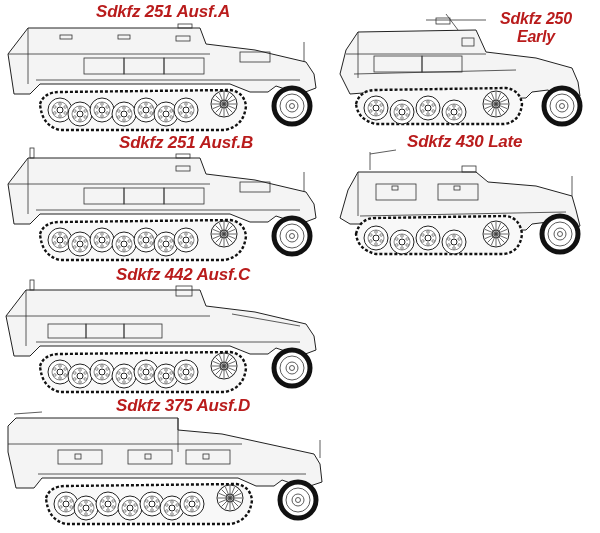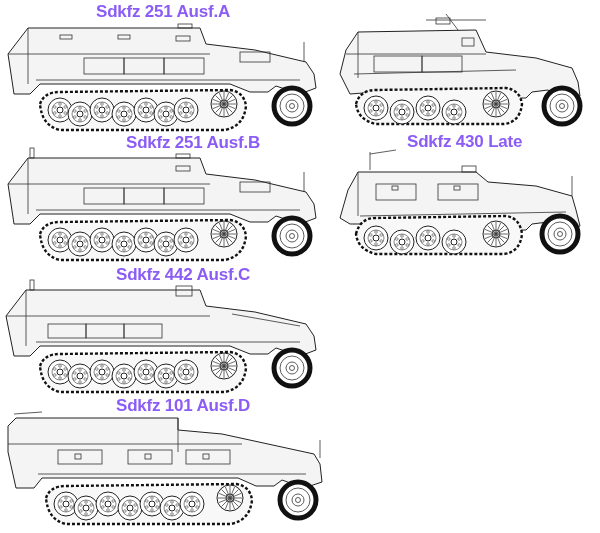--- a/index.html
+++ b/index.html
@@ -1,41 +1,43 @@
 <!DOCTYPE html>
 <html><head>
 <meta charset="utf-8">
 <style>
   html, body { margin: 0; padding: 0; background: #ffffff; }
   body { width: 600px; height: 533px; position: relative; overflow: hidden;
          font-family: "Liberation Sans", sans-serif; }
-  .label { position: absolute; font-weight: bold; color: #8b5cf6; font-size: 17px;
-           line-height: 18px; white-space: nowrap; letter-spacing: -0.2px; }
+  .label { position: absolute; font-weight: bold; color: #b91c1c; font-size: 17px;
+           line-height: 18px; white-space: nowrap; letter-spacing: -0.2px; font-style: italic; }
   .label.two { text-align: center; font-size: 16px; }
   .label.two span { display: block; }
   .vehicle { position: absolute; }
   svg { overflow: visible; }
   .hull { fill: #f4f4f4; stroke: #222; stroke-width: 1; }
   .line { fill: none; stroke: #333; stroke-width: 0.8; }
   .track { fill: #f8f8f8; stroke: #111; stroke-width: 2.4; stroke-dasharray: 3 2; }
   .wheel { fill: #ffffff; stroke: #222; stroke-width: 1; }
   .hub { fill: #fff; stroke: #222; stroke-width: 1; }
   .tire { fill: #fff; stroke: #111; stroke-width: 5; }
   .spoke { stroke: #444; stroke-width: 0.8; }
 </style>
 </head>
 <body>
 
 <div class="label" style="left:96px; top:3px;">Sdkfz 251 Ausf.A</div>
 <div class="label two" style="left:500px; top:10px;">
+  <span>Sdkfz 250</span>
+  <span>Early</span>
 </div>
-<div class="label" style="left:126px; top:134px;">Sdkfz 251 Ausf.B</div>
+<div class="label" style="left:119px; top:134px;">Sdkfz 251 Ausf.B</div>
 <div class="label" style="left:407px; top:133px;">Sdkfz 430 Late</div>
 <div class="label" style="left:116px; top:266px;">Sdkfz 442 Ausf.C</div>
-<div class="label" style="left:116px; top:397px;">Sdkfz 101 Ausf.D</div>
+<div class="label" style="left:116px; top:397px;">Sdkfz 375 Ausf.D</div>
 
 <svg width="0" height="0" style="position:absolute">
   <defs>
     <g id="wheel7">
       <circle r="12" class="wheel"></circle>
       <circle r="8" fill="none" stroke="#555" stroke-width="0.7"></circle>
       <circle r="3" class="hub"></circle>
       <circle cx="0" cy="-6" r="1.3" fill="none" stroke="#444" stroke-width="0.6"></circle>
       <circle cx="5.2" cy="-3" r="1.3" fill="none" stroke="#444" stroke-width="0.6"></circle>
       <circle cx="5.2" cy="3" r="1.3" fill="none" stroke="#444" stroke-width="0.6"></circle>

